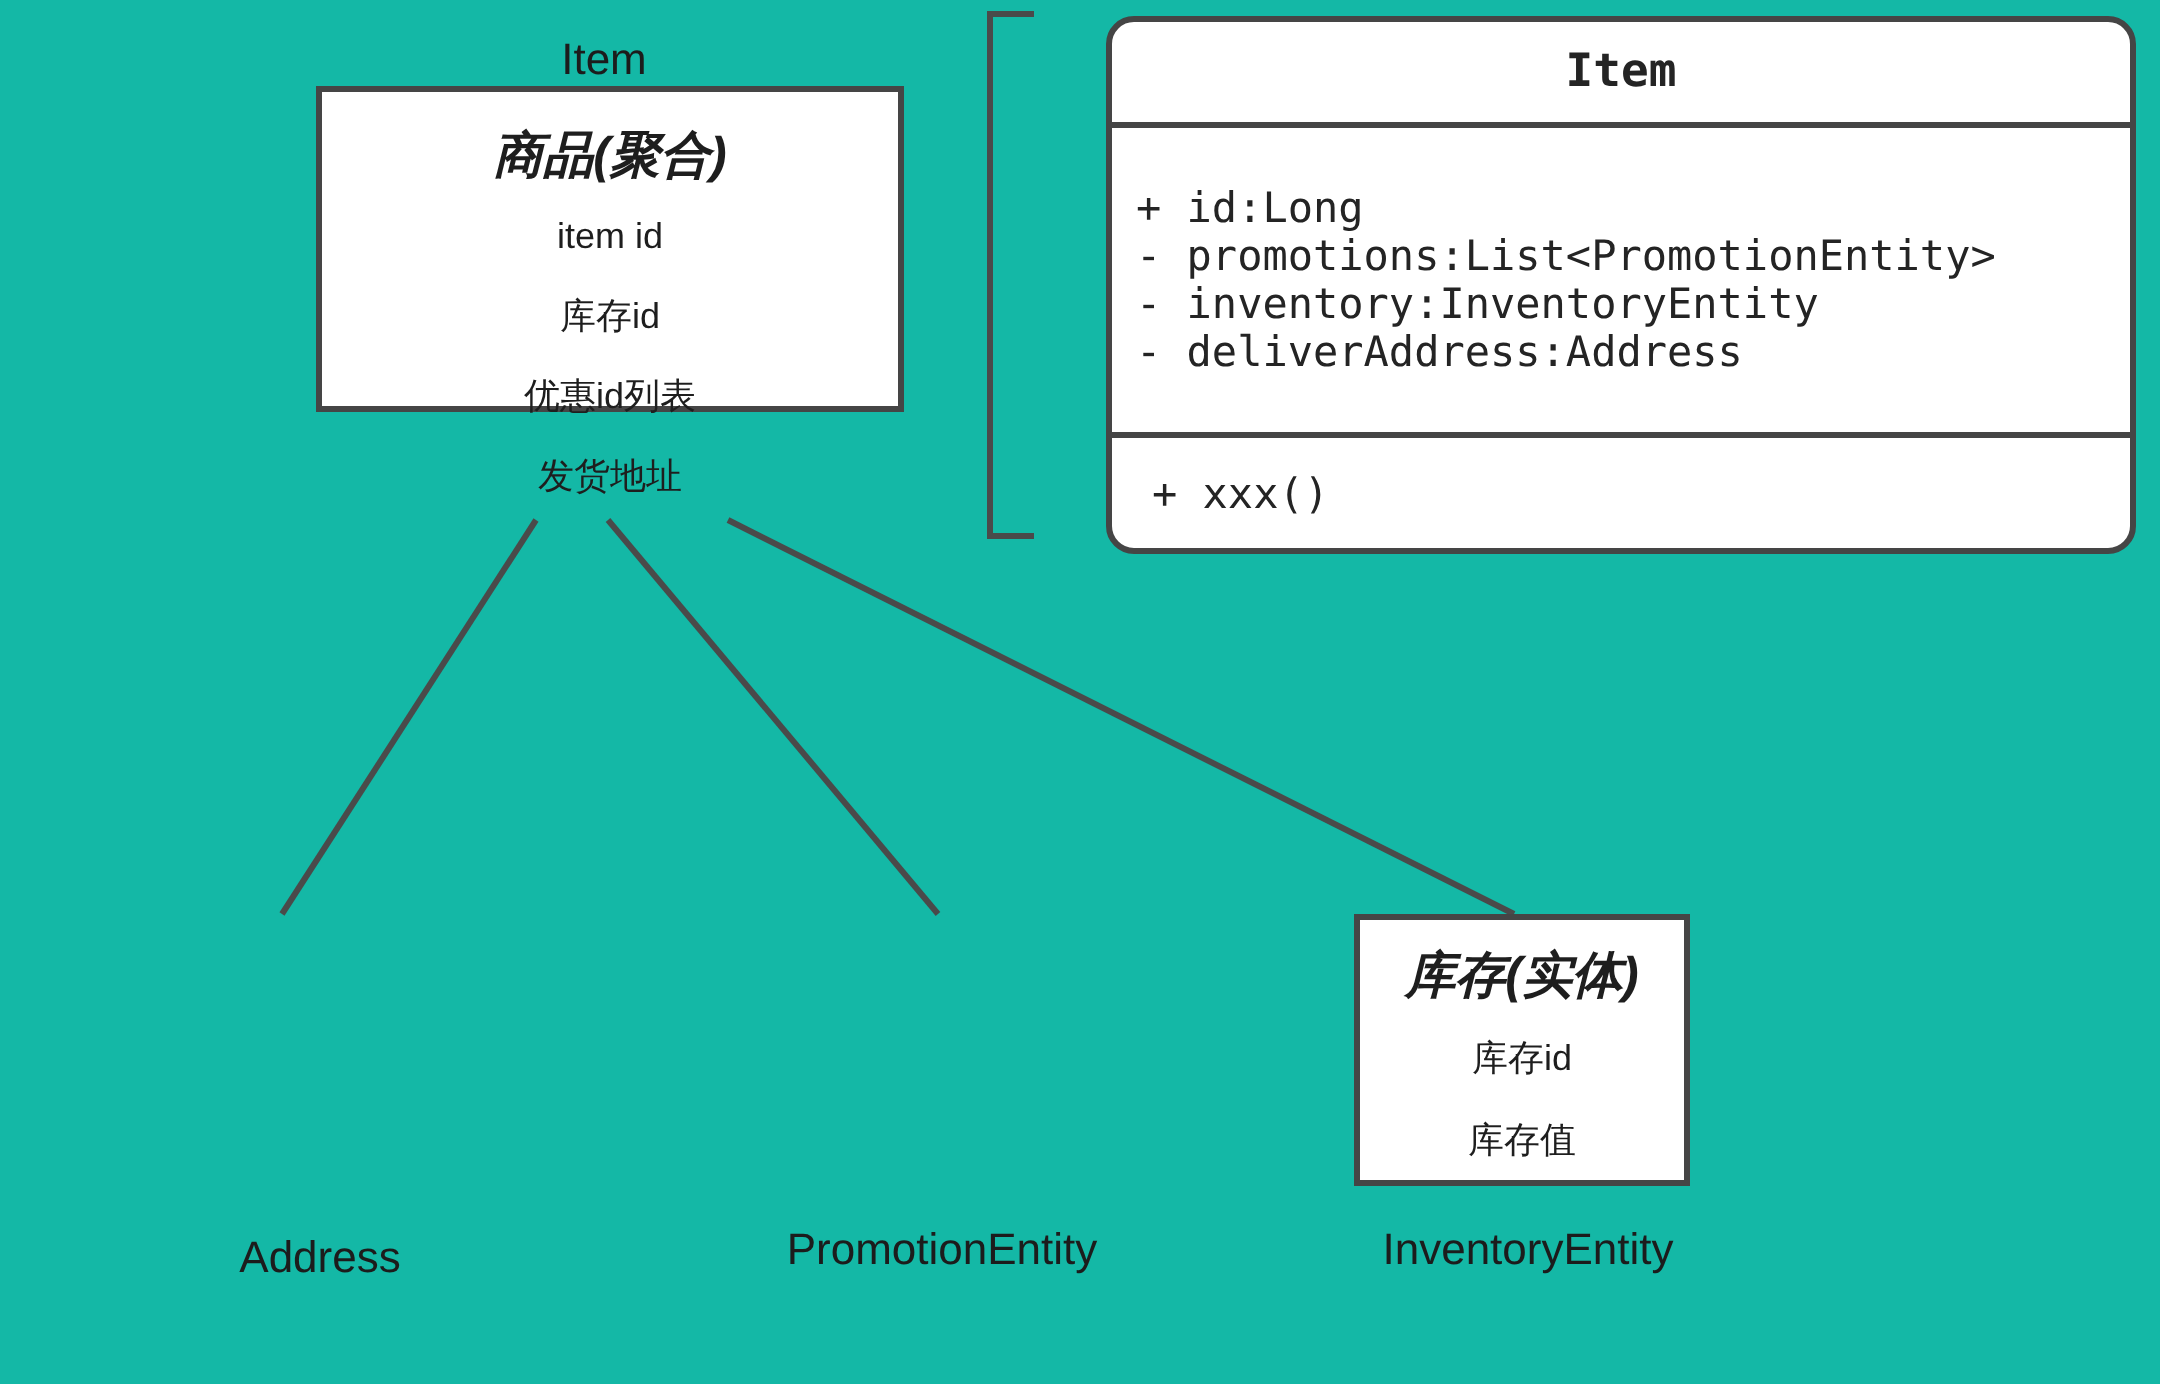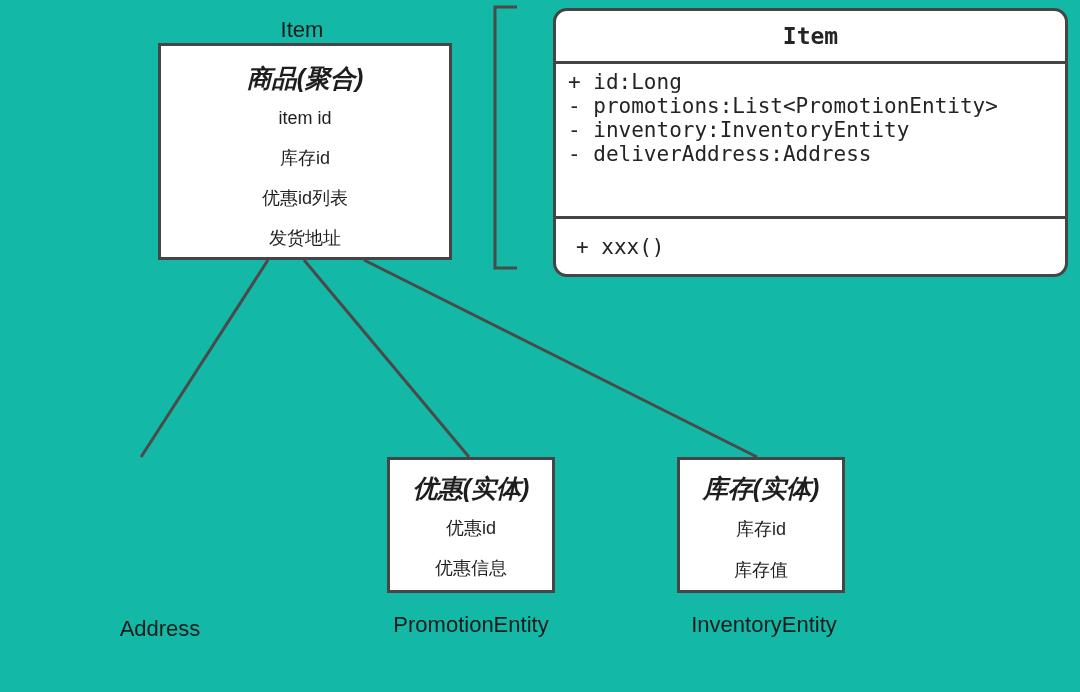--- a/index.html
+++ b/index.html
@@ -45,21 +45,21 @@
     font-size: 25px;
     line-height: 40px;
     white-space: nowrap;
   }
   .dbox .box-row {
     font-size: 18px;
     line-height: 40px;
     white-space: nowrap;
   }
   
-  .box-aggregate { left: 158px; top: 43px; width: 294px; height: 217px; padding-top: 12px; }
+  .box-aggregate { left: 158px; top: 43px; width: 294px; height: 163px; padding-top: 12px; }
   
   .box-value-object { left: 10px;  top: 457px; width: 260px; height: 170px; padding-top: 8px; }
   .box-promotion    { left: 387px; top: 457px; width: 168px; height: 136px; padding-top: 8px; }
   .box-inventory    { left: 677px; top: 457px; width: 168px; height: 136px; padding-top: 8px; justify-content: space-between; }
   
   .uml-box {
     position: absolute;
     left: 553px; top: 8px;
     width: 515px; height: 269px;
     border: 3px solid #454545;
@@ -78,21 +78,21 @@
     align-items: center;
     justify-content: center;
     font-weight: bold;
     font-size: 23px;
   }
   .uml-attrs {
     flex: 1;
     border-bottom: 3px solid #454545;
     display: flex;
     flex-direction: column;
-    justify-content: flex-start;
+    justify-content: center;
     padding: 6px 10px 6px 12px;
   }
   .uml-row {
     font-size: 21px;
     white-space: nowrap;
   }
   .uml-methods {
     height: 55px;
     display: flex;
     align-items: center;
@@ -131,25 +131,20 @@
       <div class="uml-row">- inventory:InventoryEntity</div>
       <div class="uml-row">- deliverAddress:Address</div>
     </div>
     <div class="uml-methods">
       <div class="uml-row">+ xxx()</div>
     </div>
   </div>
 
   <div class="ext-label" style="left:160px; top:616px;">Address</div>
 
-  <div class="dbox box-promotion">
-    <div class="box-title">优惠(实体)</div>
-    <div class="box-row">优惠id</div>
-    <div class="box-row">优惠信息</div>
-  </div>
   <div class="ext-label" style="left:471px; top:612px;">PromotionEntity</div>
 
   <div class="dbox box-inventory">
     <div class="box-title">库存(实体)</div>
     <div class="box-row">库存id</div>
     <div class="box-row">库存值</div>
   </div>
   <div class="ext-label" style="left:764px; top:612px;">InventoryEntity</div>
 
 </div>

